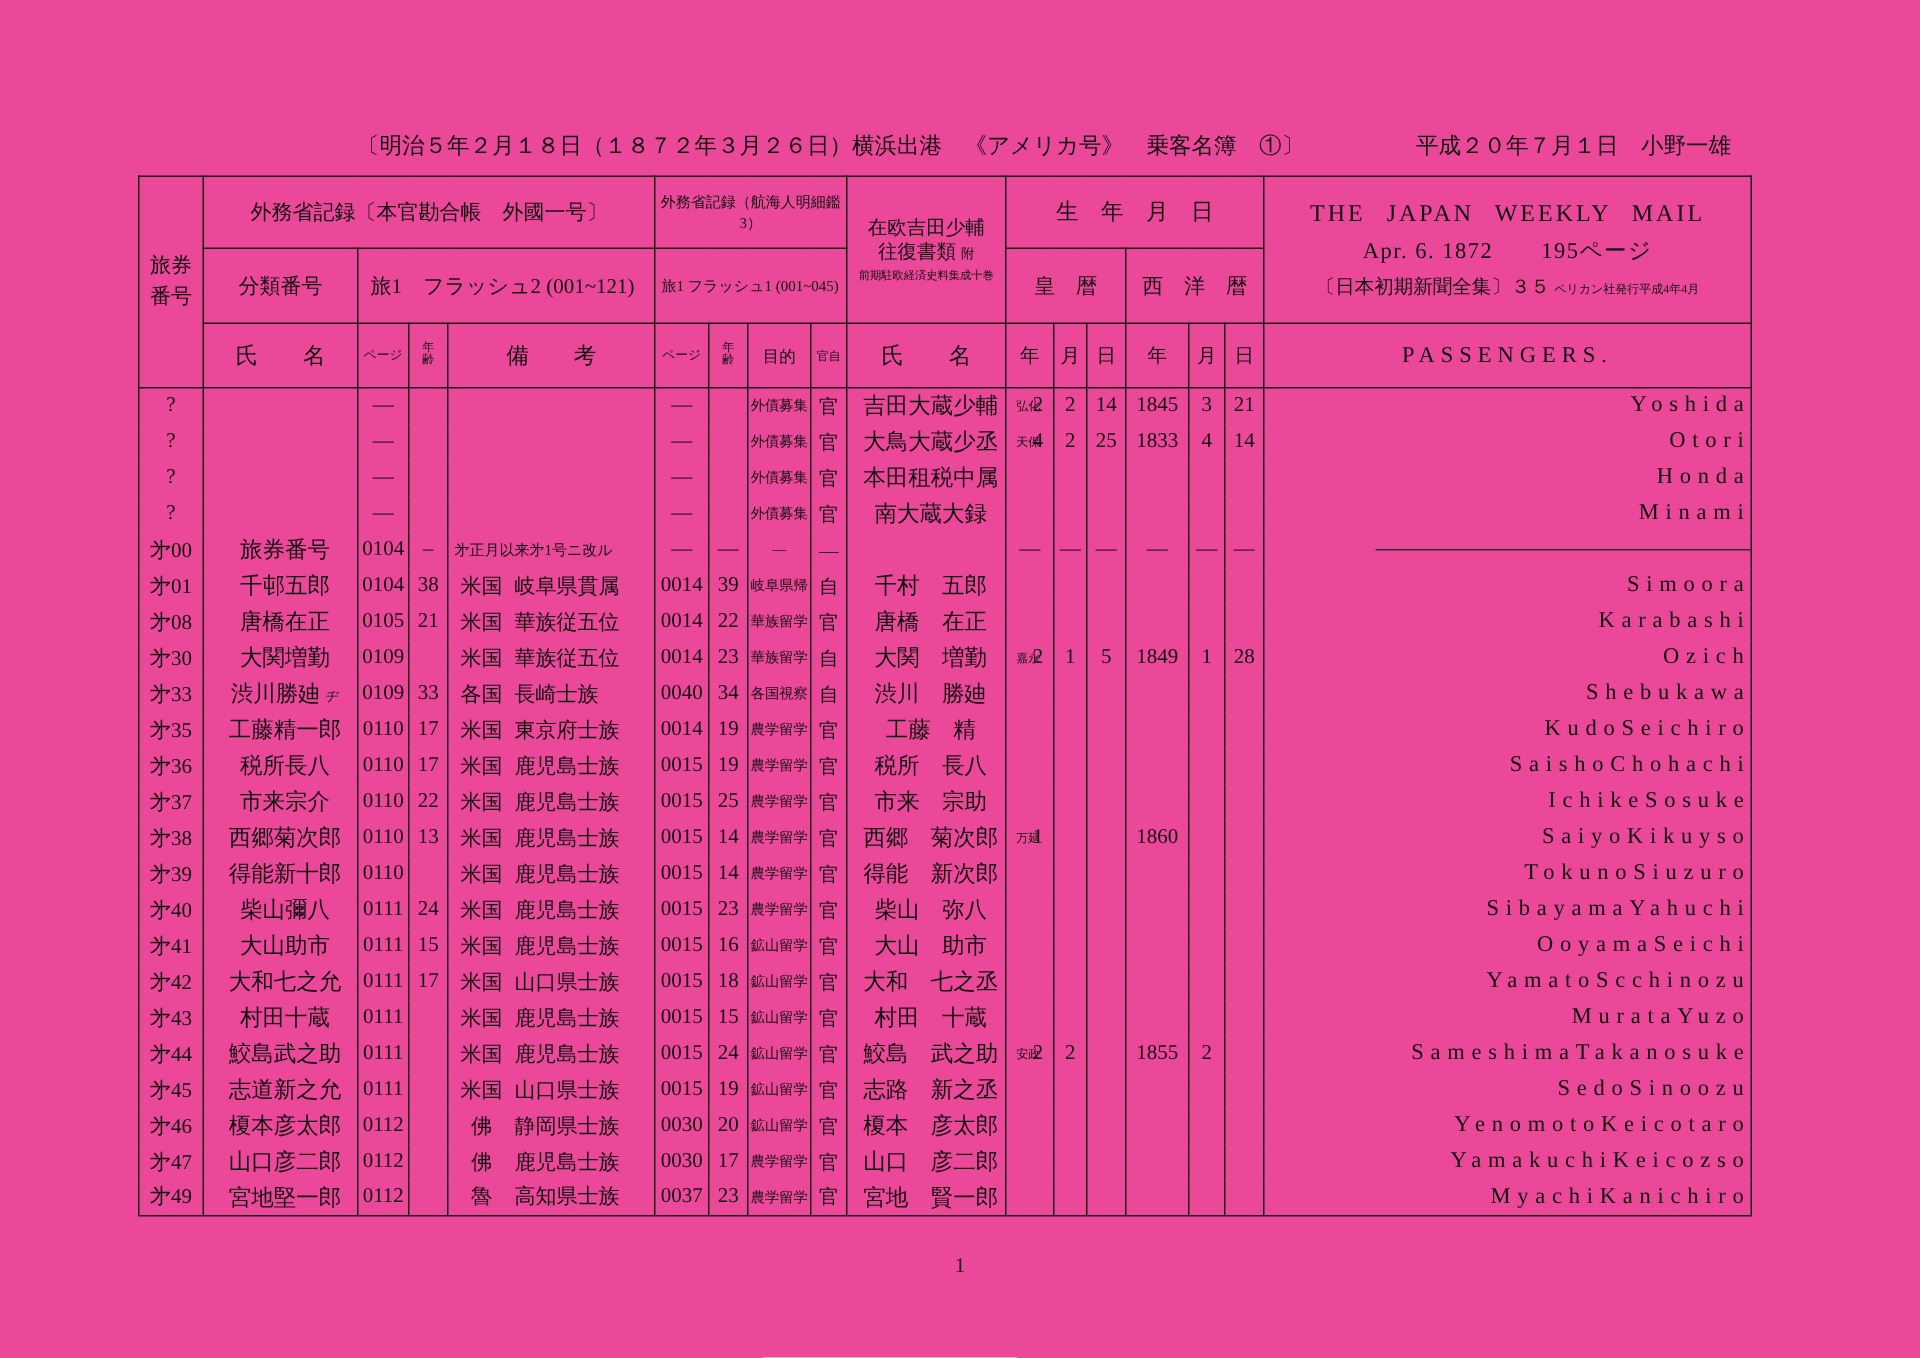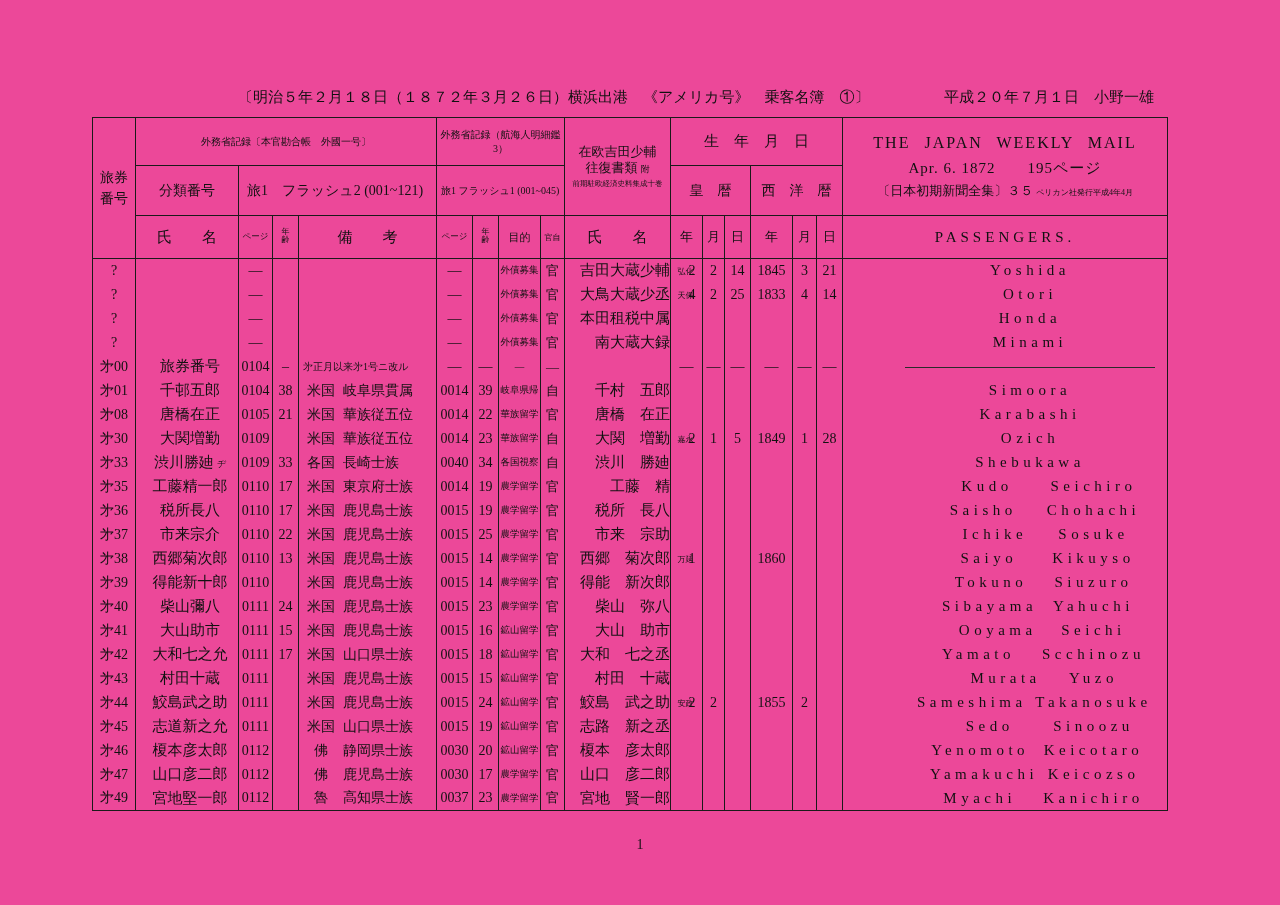--- a/index.html
+++ b/index.html
@@ -28,21 +28,21 @@
   tbody td {
     border-left:1px solid #1a1a1a; border-right:1px solid #1a1a1a;
     border-top:none; border-bottom:none;
     padding:0; vertical-align:middle; white-space:nowrap; overflow:hidden;
   }
   tr.hA { height:48px; } tr.hB { height:50px; } tr.hC { height:43px; }
   tbody tr { height:24px; }
 
   
   .h-passport { font-size:14px; line-height:21px; }
-  .h-g1 { font-size:10px; }
+  .h-g1 { font-size:14px; }
   .h-g2 { font-size:10px; }
   .h-yl1 { font-size:13px; line-height:17px; }
   .h-yl2 { font-size:13px; line-height:16px; }
   .h-yl2b { font-size:9px; }
   .h-yl3 { font-size:7.5px; line-height:13px; letter-spacing:0; }
   .h-birth { font-size:15px; }
   .h-ml1 { font-size:16px; letter-spacing:2px; word-spacing:8px; line-height:26px; }
   .h-ml2 { font-size:15px; letter-spacing:1px; line-height:24px; }
   .h-ml3 { font-size:13px; line-height:22px; }
   .h-ml3b { font-size:8px; margin-left:3px; }
@@ -61,23 +61,23 @@
   
   .c-no   { text-align:center; font-size:14px; }
   .c-name1{ font-size:15px; padding-left:6px; text-align:center; }
   .nsm    { font-size:9px; margin-left:3px; }
   .c-num  { text-align:center; font-size:14px; }
   .c-rem  { font-size:14px; text-align:left; }
   .c-rem.note { font-size:10px; padding-left:4px; }
   .country{ display:inline-block; width:44px; text-align:center; }
   .c-pur  { text-align:center; font-size:9.5px; letter-spacing:0; }
   .c-st   { text-align:center; font-size:13px; }
-  .c-name2{ font-size:15px; padding-left:6px; text-align:right; }
+  .c-name2{ font-size:15px; padding-left:6px; text-align:center; }
   .era    { display:inline-block; width:10px; font-size:8px; line-height:7px; word-break:break-all; vertical-align:middle; text-align:center; margin-right:1px; }
-  .c-pass { padding-left:50px; font-size:15px; letter-spacing:4.5px; text-align:center; }
+  .c-pass { padding-left:50px; font-size:15px; letter-spacing:4.5px; text-align:right; }
   .en1.two{ display:inline-block; width:127px; }
   .rule   { display:inline-block; width:250px; border-top:1px solid #2b2b2b; vertical-align:middle; }
 
   .pageno { position:absolute; top:837px; left:0; width:100%; text-align:center; font-size:14px; }
 </style>
 </head>
 <body>
 
 <div class="sheet">
 

